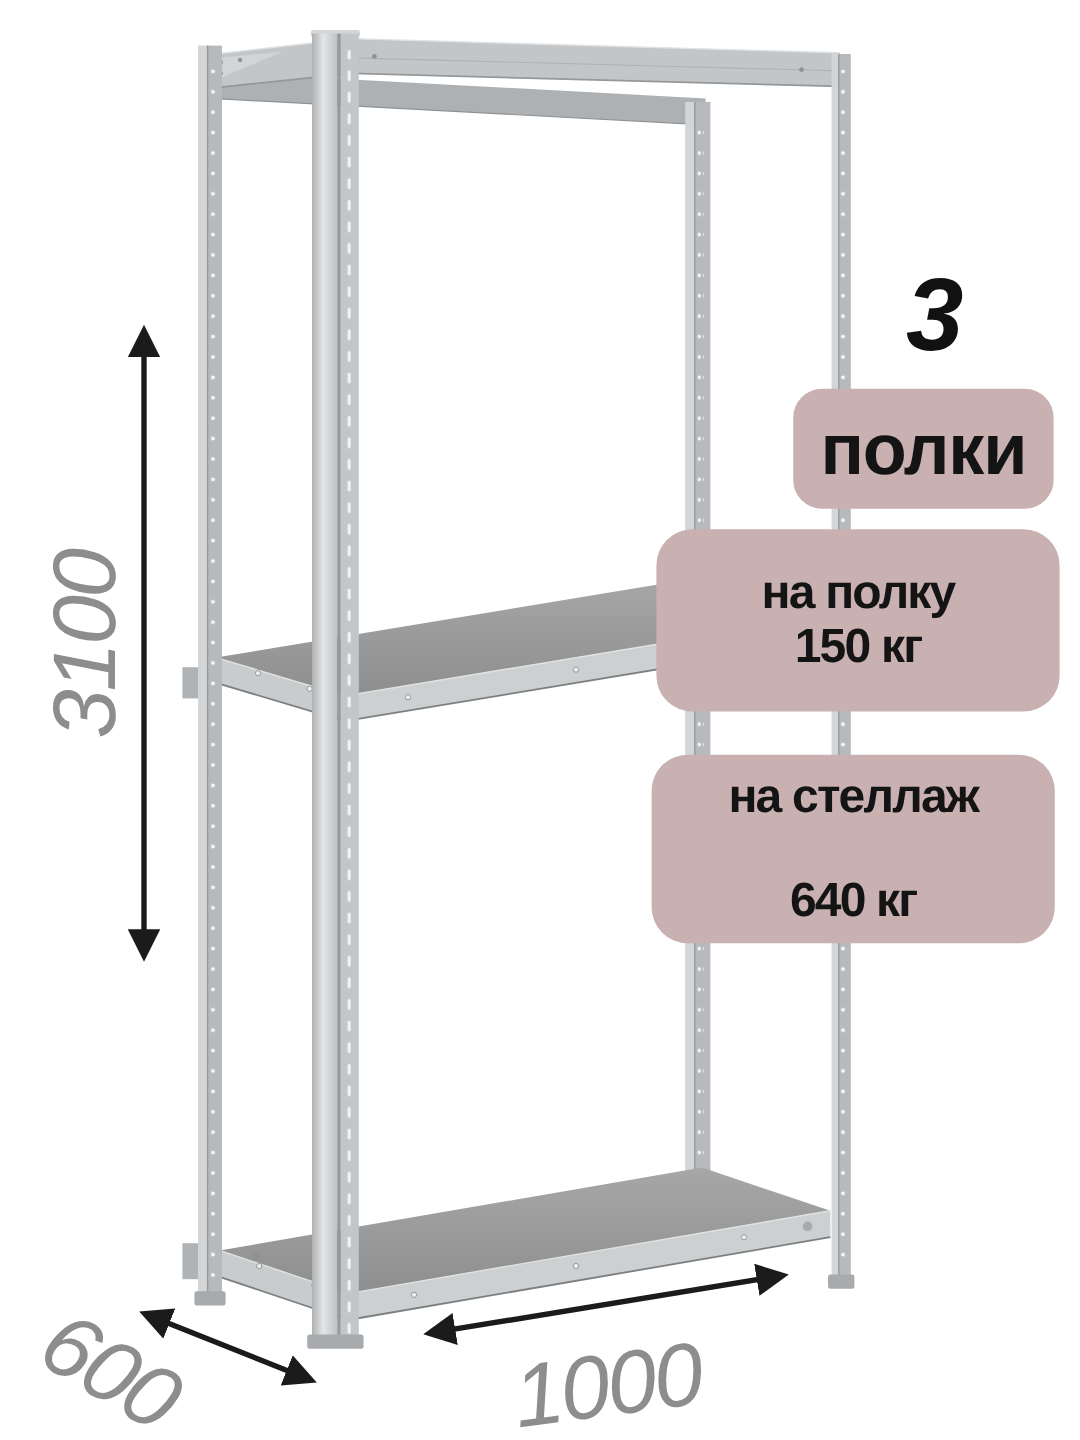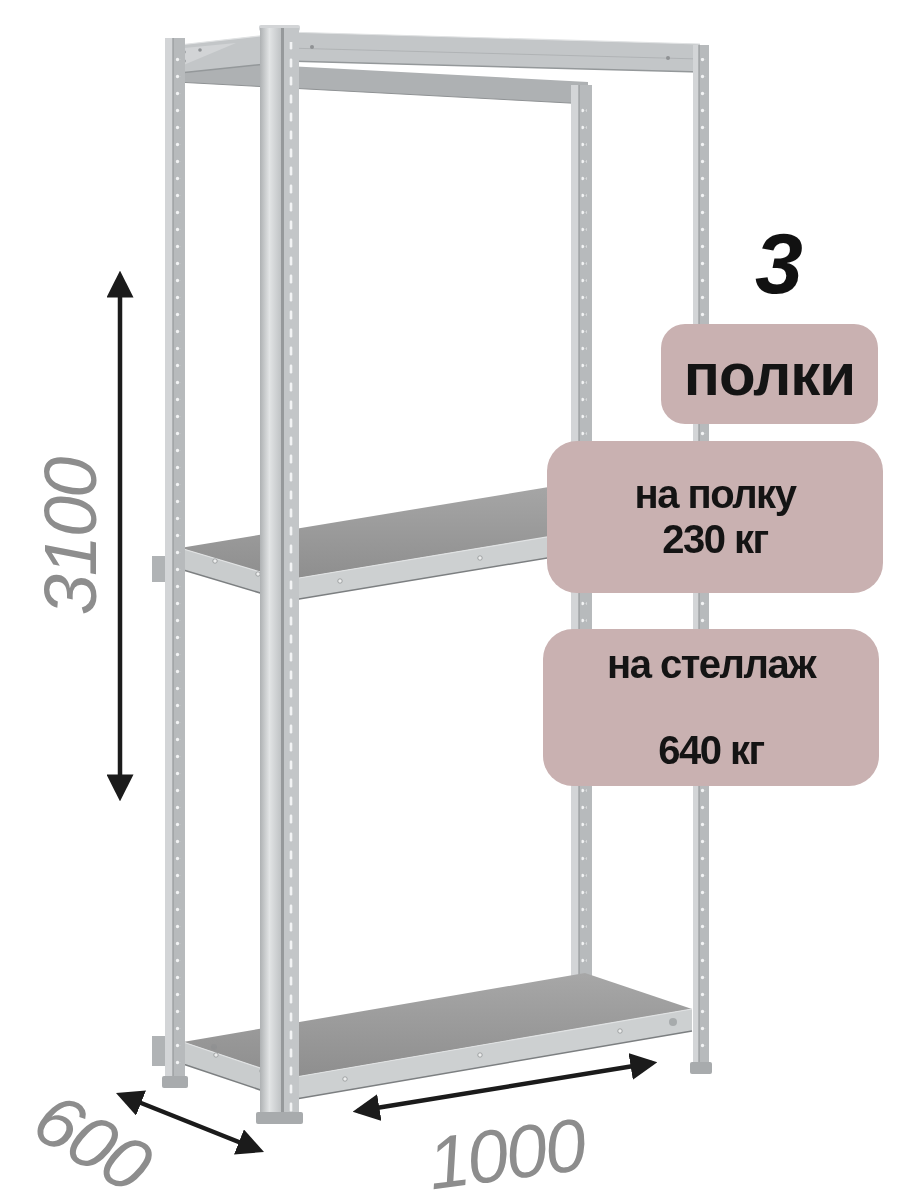--- a/index.html
+++ b/index.html
@@ -183,21 +183,21 @@
   <div class="overlay dim dim-width">1000</div>
 
   <div class="overlay count-number">3</div>
 
   <div class="badge badge-count">
     <span class="line">полки</span>
   </div>
 
   <div class="badge badge-two badge-shelf-load">
     <span class="line">на полку</span>
-    <span class="line">230 кг</span>
+    <span class="line">150 кг</span>
   </div>
 
   <div class="badge badge-two badge-rack-load">
     <span class="line">на стеллаж</span>
     <span class="line">640 кг</span>
   </div>
 
 </div>
 
 </body></html>

